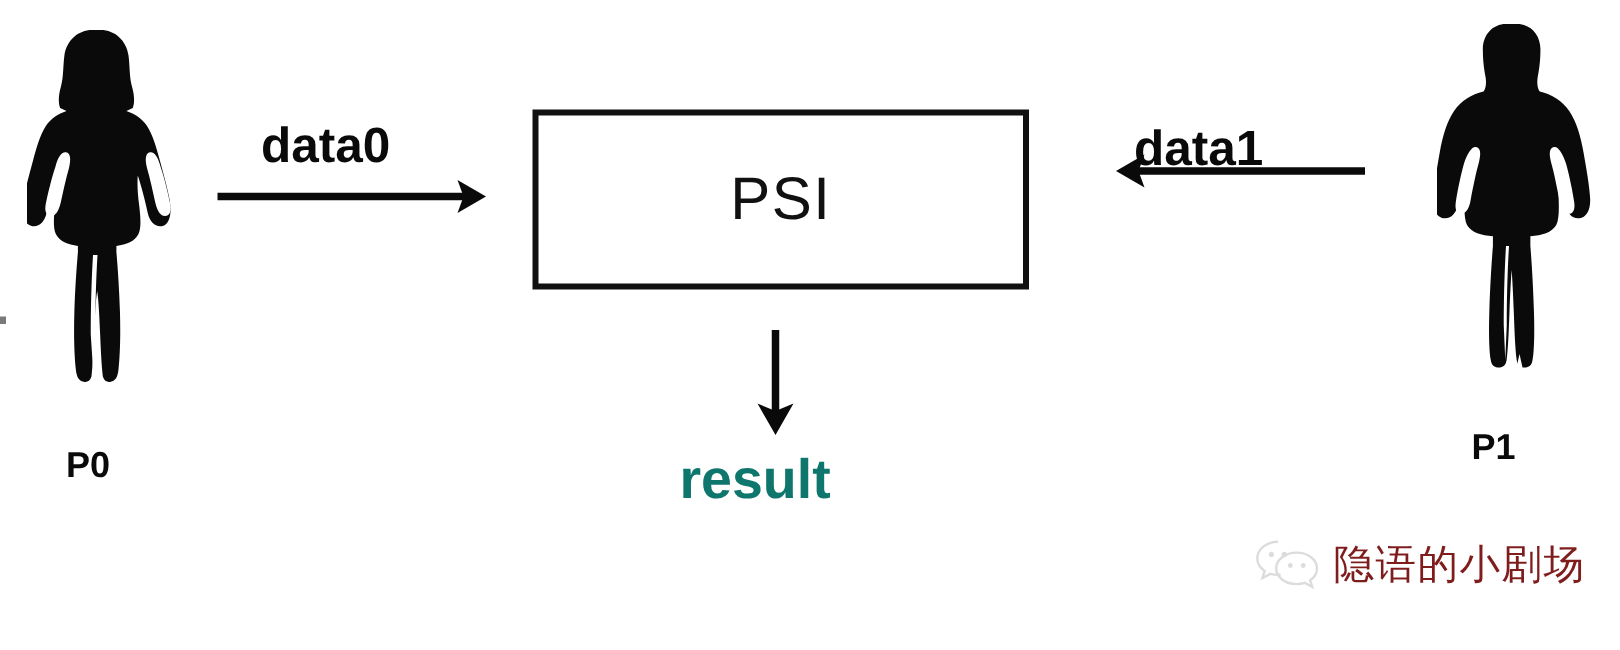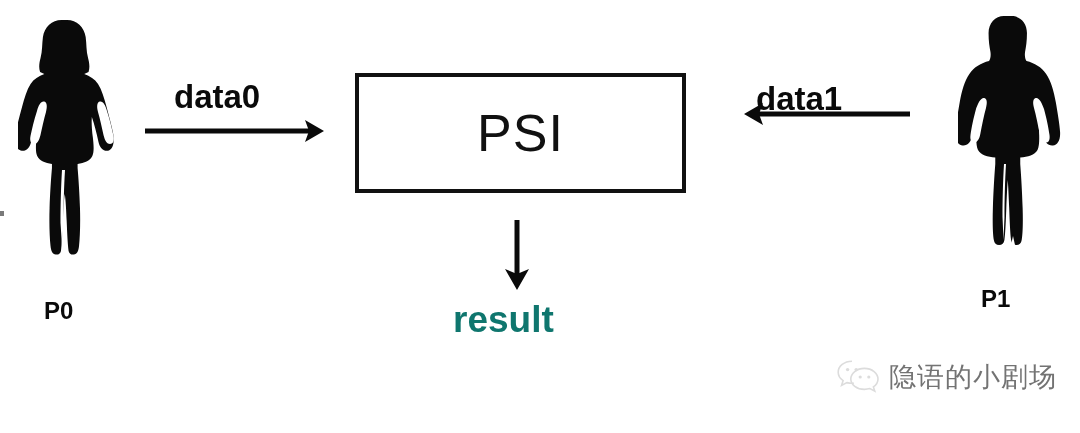--- a/index.html
+++ b/index.html
@@ -42,21 +42,21 @@
     box-sizing: border-box;
     border: 4px solid #111111;
     background: #ffffff;
     display: flex;
     align-items: center;
     justify-content: center;
   }
   #psi-label {
     font-family: "Liberation Sans", sans-serif;
     font-weight: normal;
-    font-size: 52px;
+    font-size: 40px;
     color: #111111;
     line-height: 1;
     letter-spacing: 1px;
   }
 
   
   .arrow-svg { display: block; overflow: visible; }
   .arrow-line {
     stroke: #0a0a0a;
     stroke-width: 5;
@@ -88,21 +88,21 @@
     left: 836px;
     top: 358px;
     display: flex;
     align-items: center;
     gap: 9px;
     opacity: 1;
   }
   #watermark-text {
     font-family: "DejaVu Sans", sans-serif;
     font-size: 27px;
-    color: #737373;
+    color: #7f1d1d;
     line-height: 1;
     white-space: nowrap;
     letter-spacing: 1px;
   }
   .wm-icon { display: block; }
 
   
   #edge-mark {
     left: 0px;
     top: 211px;

